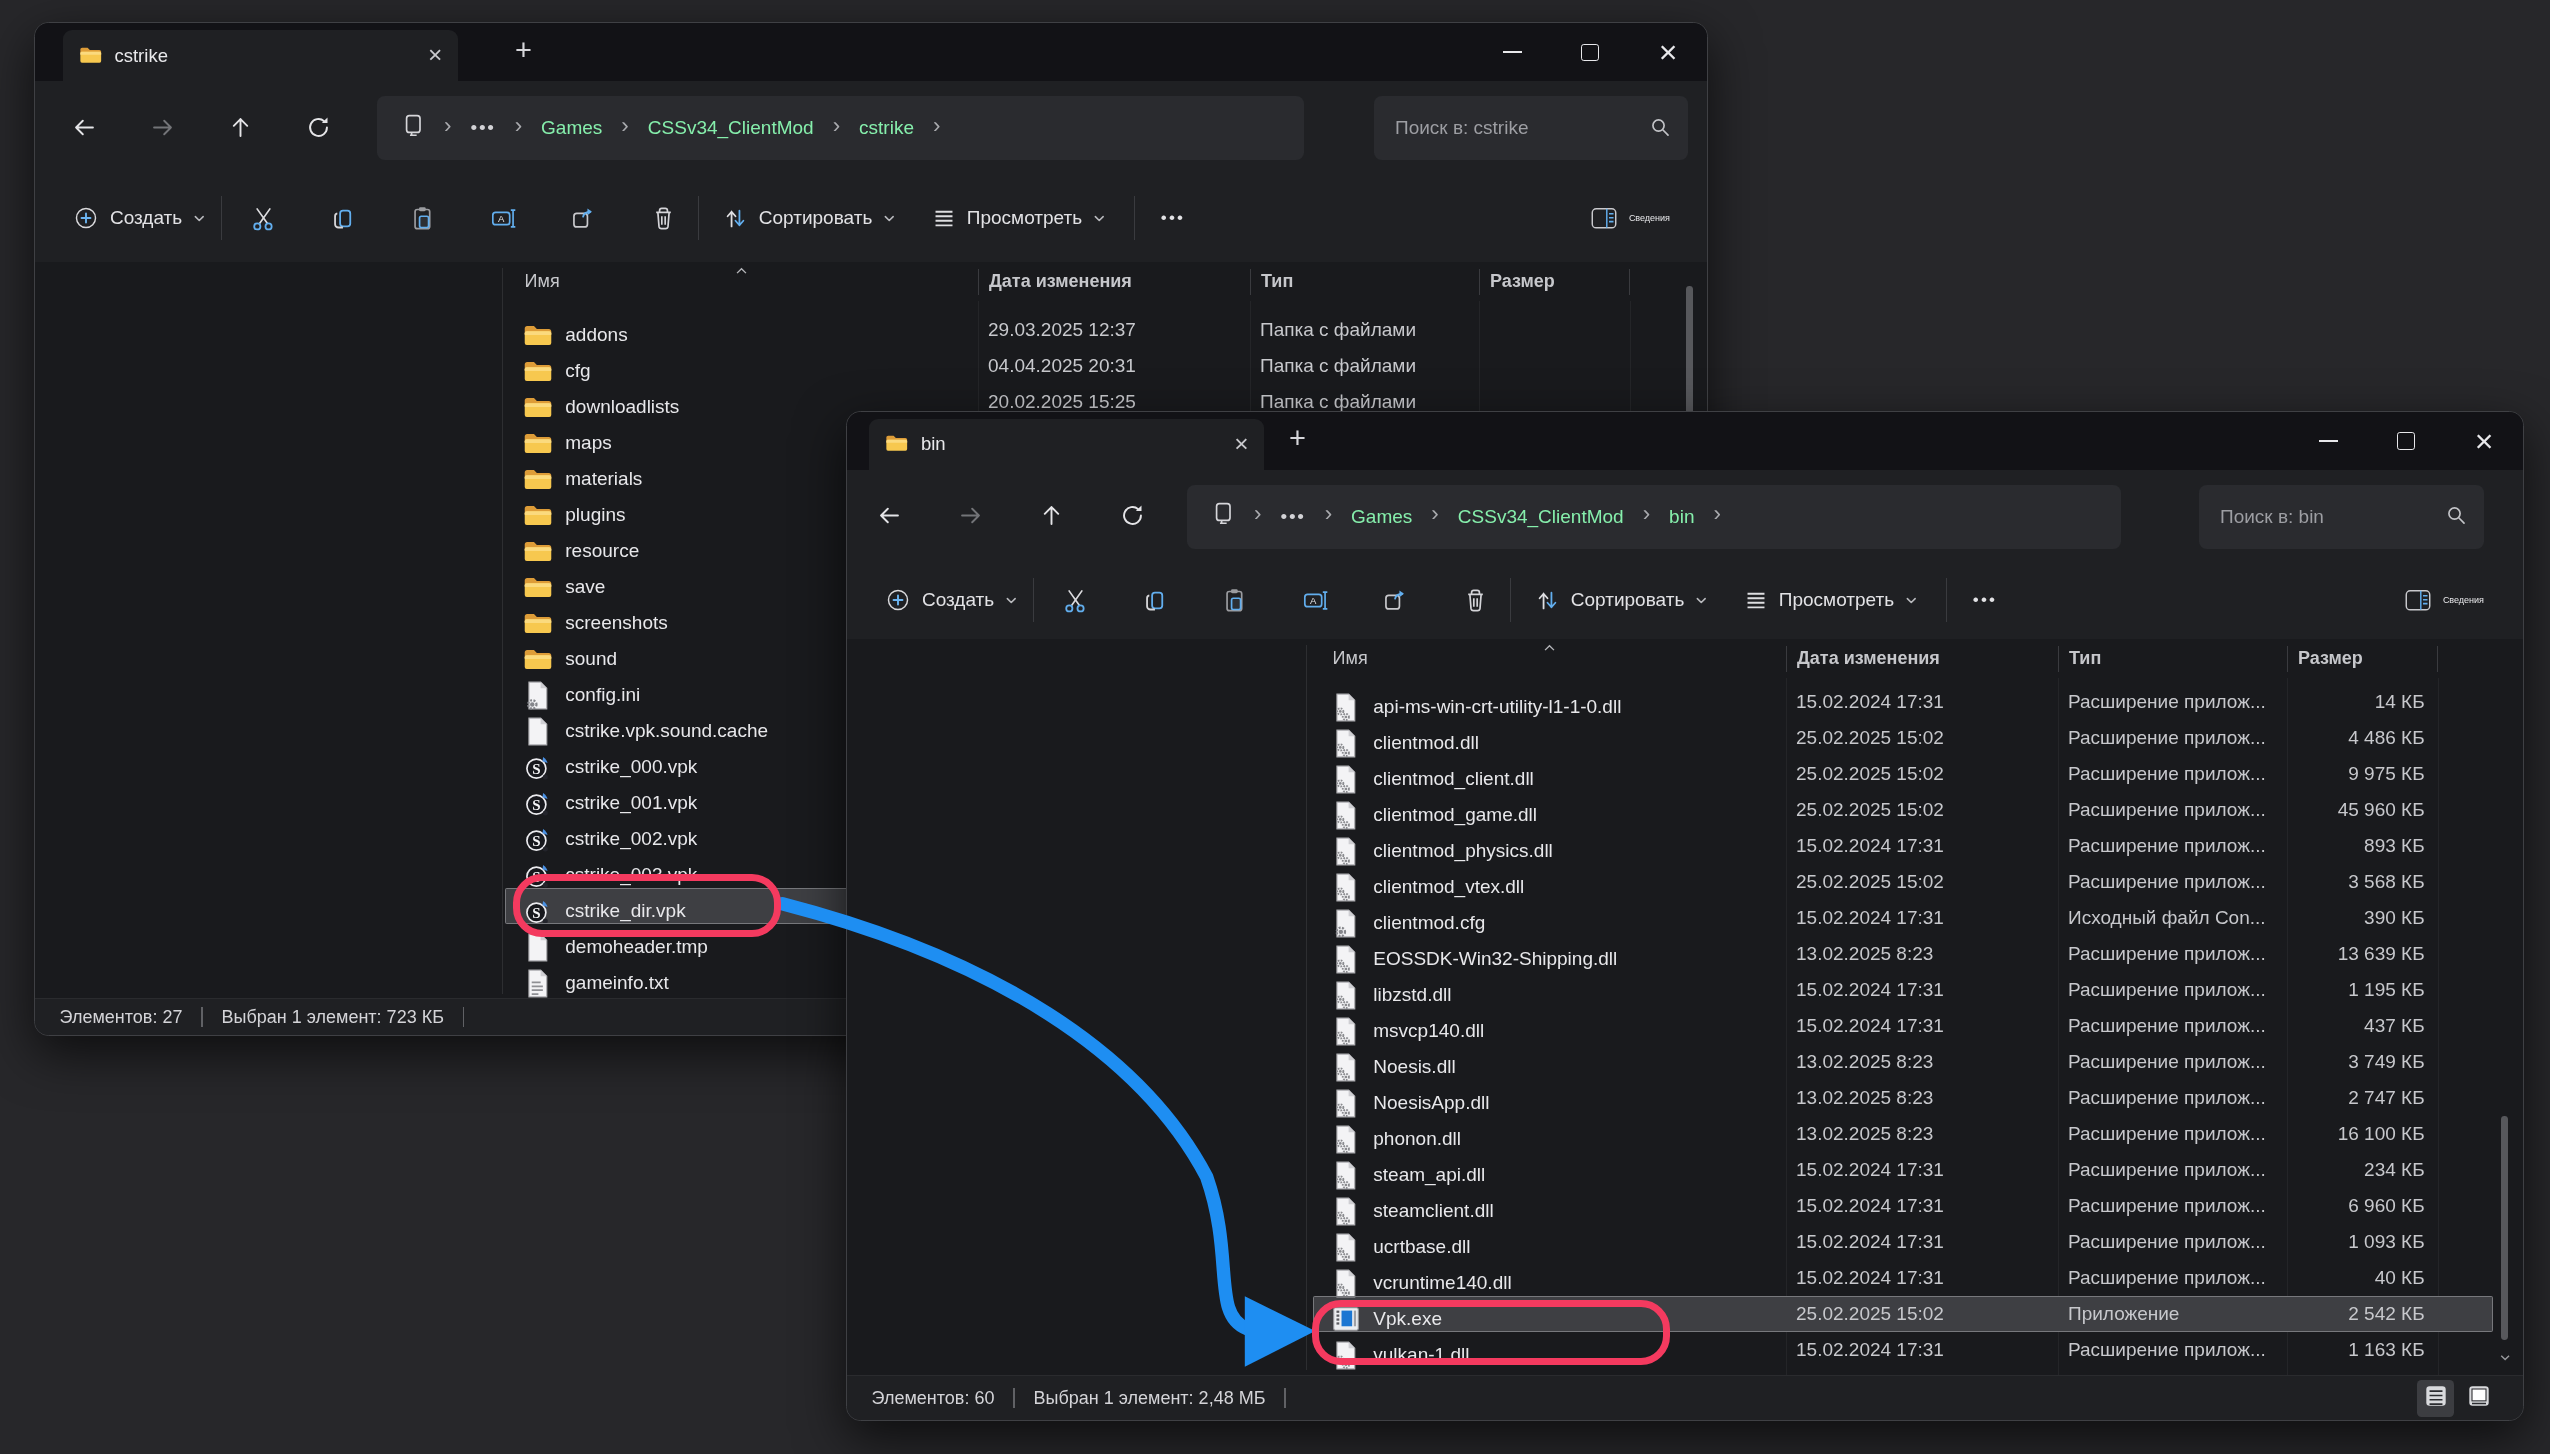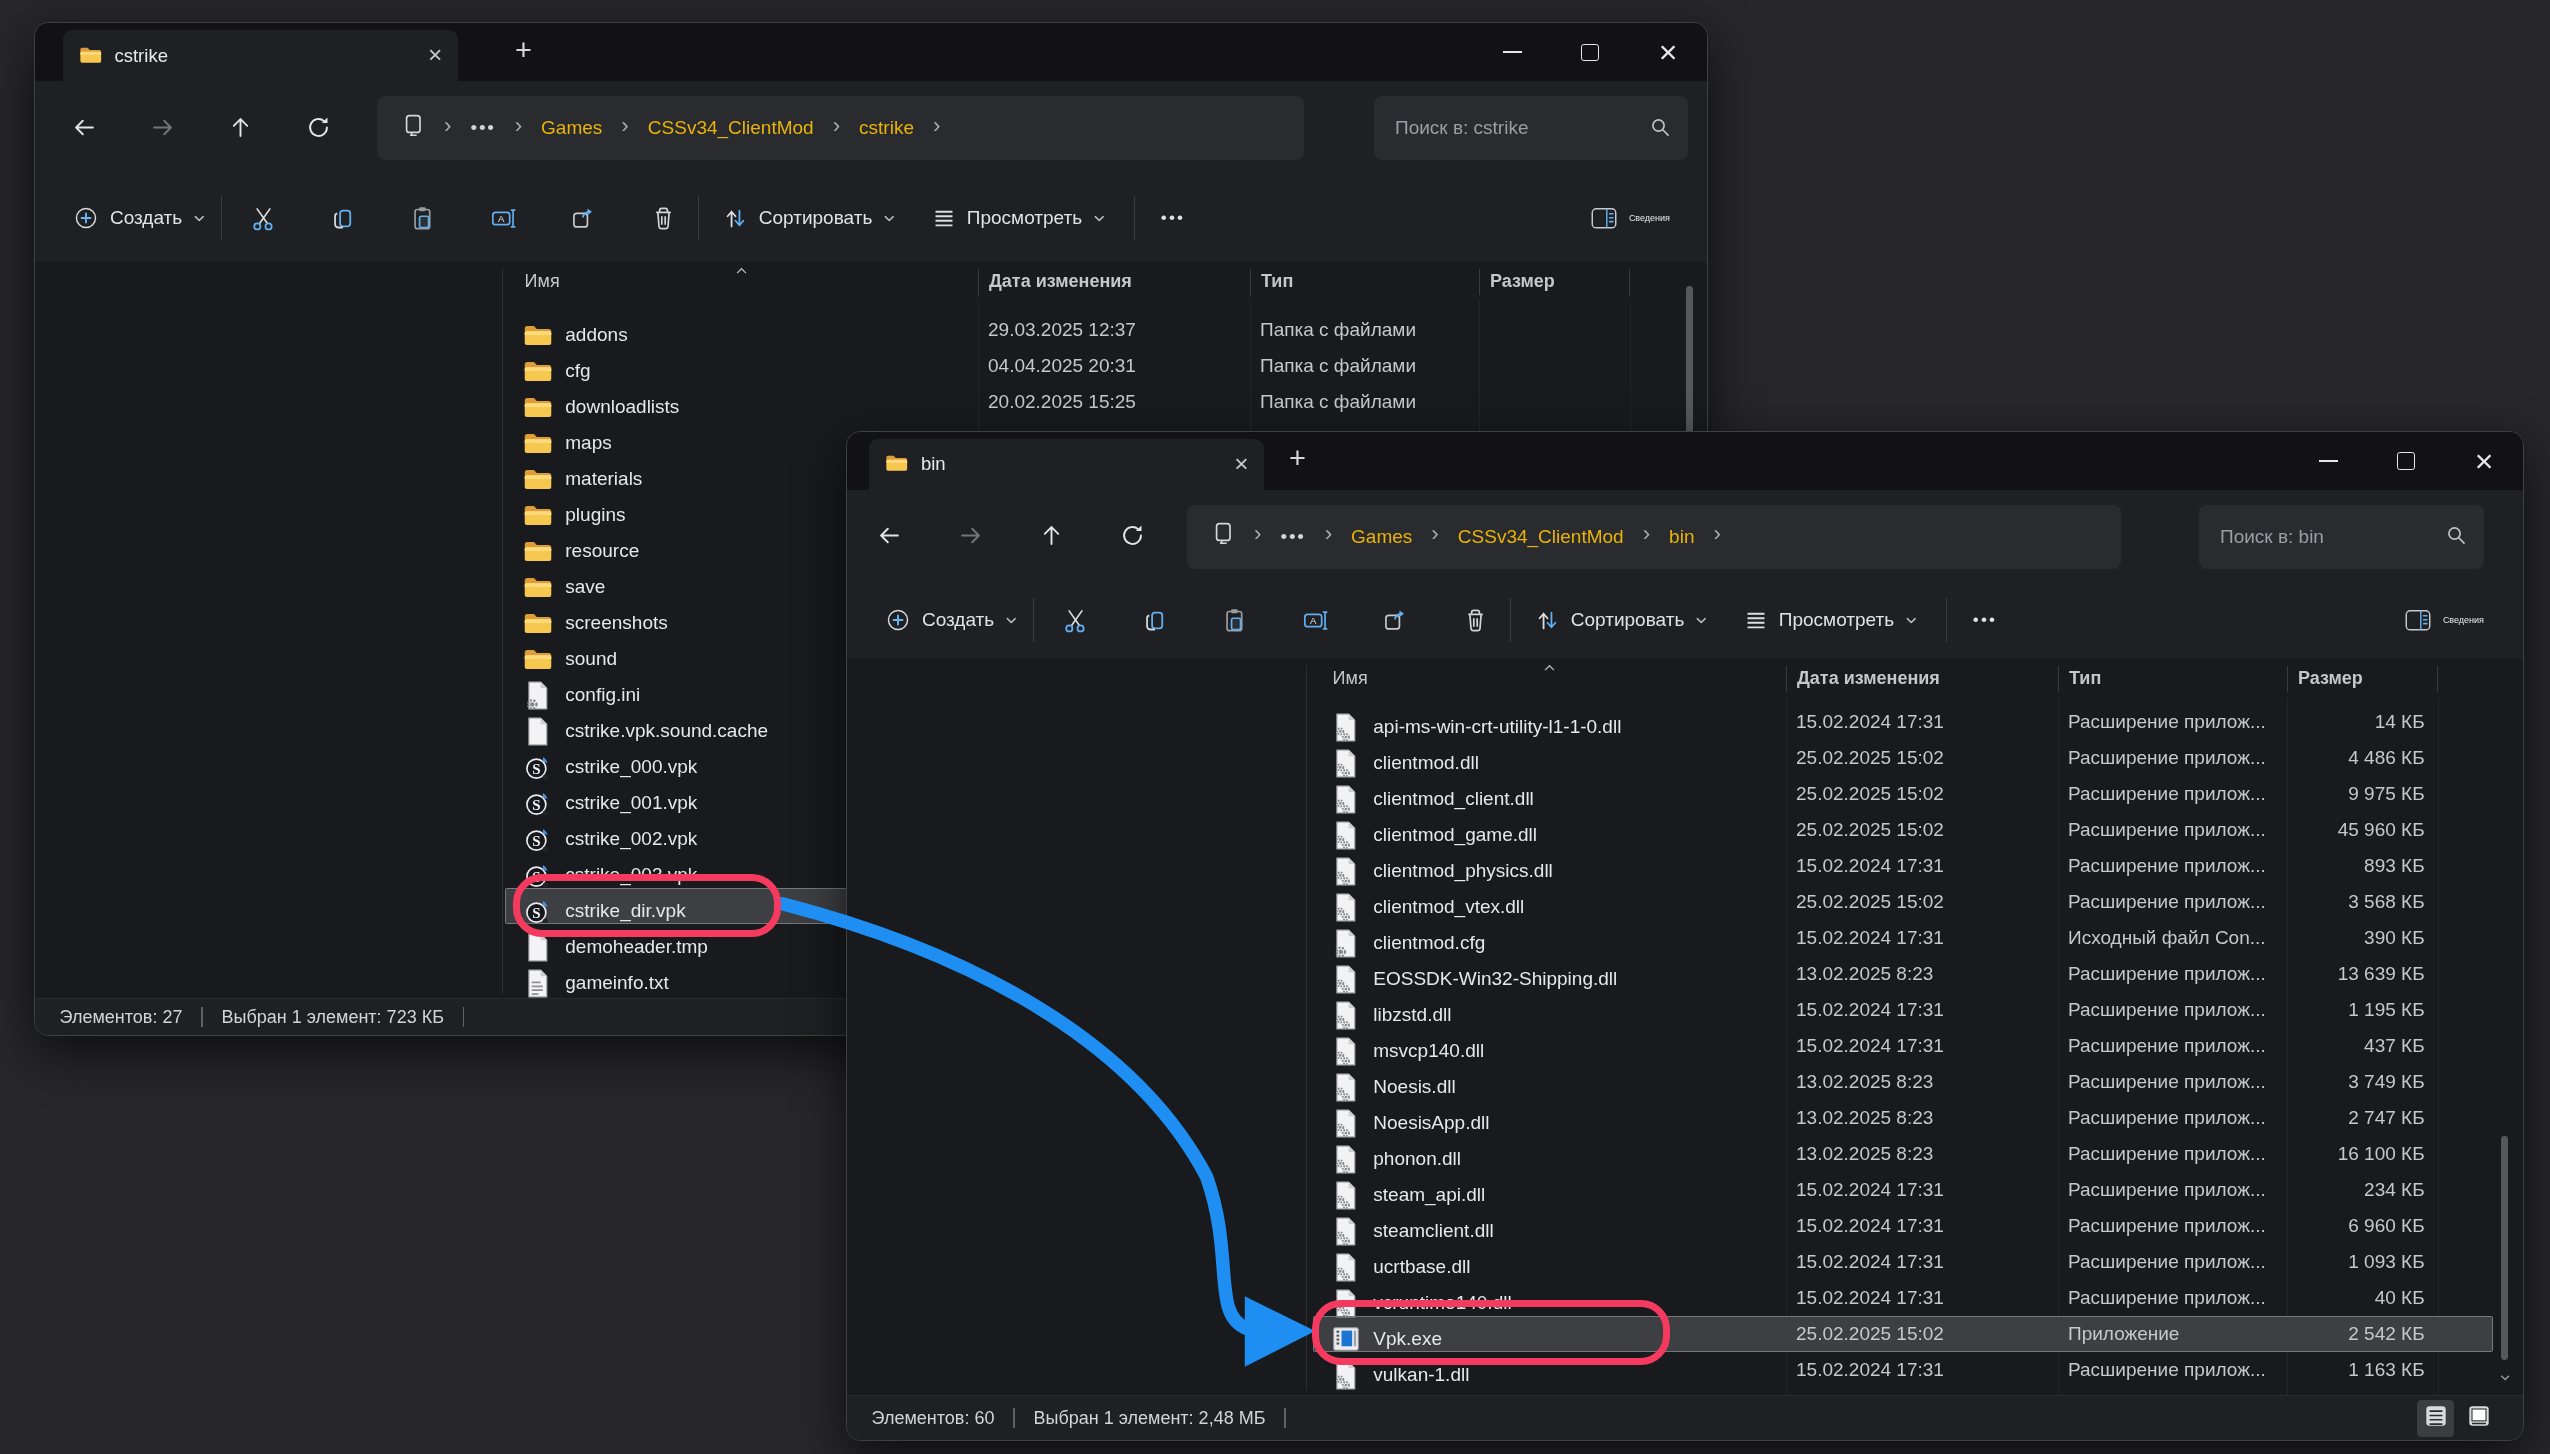--- a/index.html
+++ b/index.html
@@ -19,21 +19,21 @@
   .wc{width:78px;height:58px;display:flex;align-items:center;justify-content:center;}
   .minglyph{display:block;width:19px;height:2.2px;background:#e8e8eb;}
   .maxglyph{display:block;width:15.7px;height:15.7px;border:1.7px solid #e8e8eb;border-radius:2.8px;}
   .wc.cls{font-size:32px;font-weight:300;color:#e8e8eb;}
   
   .navbar{position:absolute;left:0;right:0;top:58px;height:93px;}
   .navbtns{position:absolute;left:36px;top:0;height:100%;display:flex;align-items:center;gap:51px;}
   .navbtn svg{display:block;}
   .crumbbar{position:absolute;top:14.5px;height:64px;background:#2a2b2f;border-radius:7.8px;
             display:flex;align-items:center;padding:0 5.6px 0 23.5px;box-sizing:border-box;gap:19px;font-size:19px;}
-  .crumb{color:#eab308;white-space:nowrap;}
+  .crumb{color:#86efac;white-space:nowrap;}
   .crumbsep{color:#a9aaae;font-size:22.4px;line-height:1;transform:translateY(-1.7px);}
   .crumbdots{color:#d2d2d6;font-size:19px;letter-spacing:1.7px;}
   .searchbar{position:absolute;top:14.5px;height:64px;background:#2a2b2f;border-radius:7.8px;
              display:flex;align-items:center;padding:0 17px 0 21px;box-sizing:border-box;}
   .searchtext{color:#9d9ea3;font-size:19px;flex:1;}
   
   .cmdbar{position:absolute;left:0;right:0;display:flex;align-items:center;padding-left:37px;}
   .tbtn{display:flex;align-items:center;gap:10px;}
   .tbtn .lbl{font-size:19px;color:#e2e2e5;white-space:nowrap;}
   .tico{display:flex;align-items:center;justify-content:center;}
@@ -562,21 +562,21 @@
       <div class="vscroll" style="left:1651px;top:23.5px;height:378px"></div>
     </div>
     <div class="statusbar" style="height:36px">
       <span>Элементов: 27</span>
       <span class="ssep"></span>
       <span>Выбран 1 элемент: 723 КБ</span>
       <span class="ssep"></span>
     </div>
   </div>
 
-  <div class="win" id="win2" style="left:846px;top:431px;width:1676px;height:1008px;z-index:2">
+  <div class="win" id="win2" style="left:846px;top:411px;width:1676px;height:1008px;z-index:2">
     <div class="titlebar">
       <div class="tab" style="left:22.4px">
         <span class="tabicon"><svg width="30" height="24.6" viewBox="0 0 52 42">
               <path d="M3 9c0-2.2 1.8-4 4-4h12l5 5h21c2.2 0 4 1.8 4 4v3H3z" fill="#dd9c38"></path>
               <rect x="3" y="14" width="46" height="24" rx="3.5" fill="#f7c84f"></rect>
               <path d="M3 17.5c0-2 1.6-3.5 3.5-3.5h39c2 0 3.5 1.5 3.5 3.5v3H3z" fill="#fbda7e"></path>
             </svg></span>
         <span class="tablabel">bin</span>
         <span class="tabclose">×</span>
       </div>

